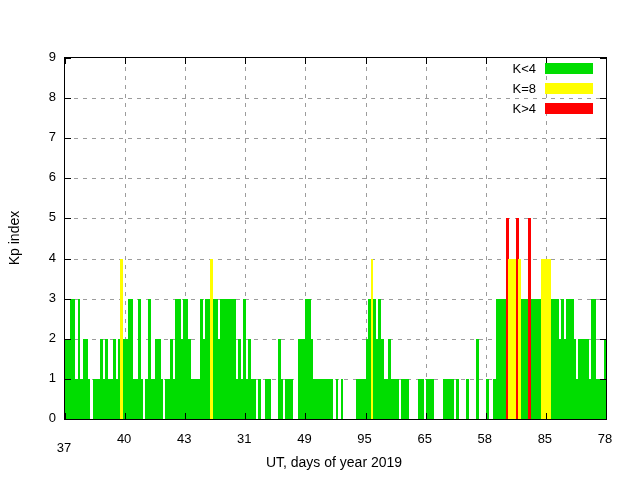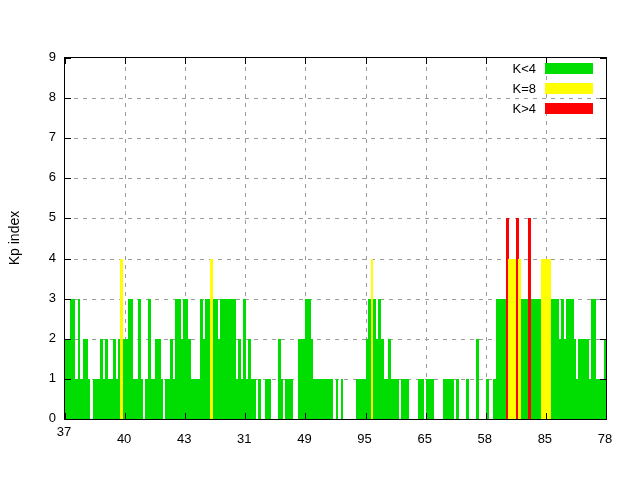--- a/index.html
+++ b/index.html
@@ -304,24 +304,25 @@
       <div class="ylab" style="left: 26px; top: 329.78px;">2</div>
       <div class="ylab" style="left: 26px; top: 289.67px;">3</div>
       <div class="ylab" style="left: 26px; top: 249.56px;">4</div>
       <div class="ylab" style="left: 26px; top: 209.44px;">5</div>
       <div class="ylab" style="left: 26px; top: 169.33px;">6</div>
       <div class="ylab" style="left: 26px; top: 129.22px;">7</div>
       <div class="ylab" style="left: 26px; top: 89.11px;">8</div>
       <div class="ylab" style="left: 26px; top: 49px;">9</div>
     </div>
   <div id="xlabels">
-      <div class="xlab" style="left: 64px; top: 424px; text-align: center;">37</div>
+      <div class="xlab" style="left: 64px; top: 440px; text-align: center;">37</div>
       <div class="xlab" style="left: 124.11px; top: 431px;">40</div>
       <div class="xlab" style="left: 184.22px; top: 431px;">43</div>
       <div class="xlab" style="left: 244.33px; top: 431px;">31</div>
       <div class="xlab" style="left: 304.44px; top: 431px;">49</div>
       <div class="xlab" style="left: 364.56px; top: 431px;">95</div>
       <div class="xlab" style="left: 424.67px; top: 431px;">65</div>
       <div class="xlab" style="left: 484.78px; top: 431px;">58</div>
       <div class="xlab" style="left: 544.89px; top: 431px;">85</div>
       <div class="xlab" style="left: 605px; top: 431px;">78</div>
     </div>
+  <div id="xlabel">UT, days of year 2019</div>
 </div>
 
 </body></html>

